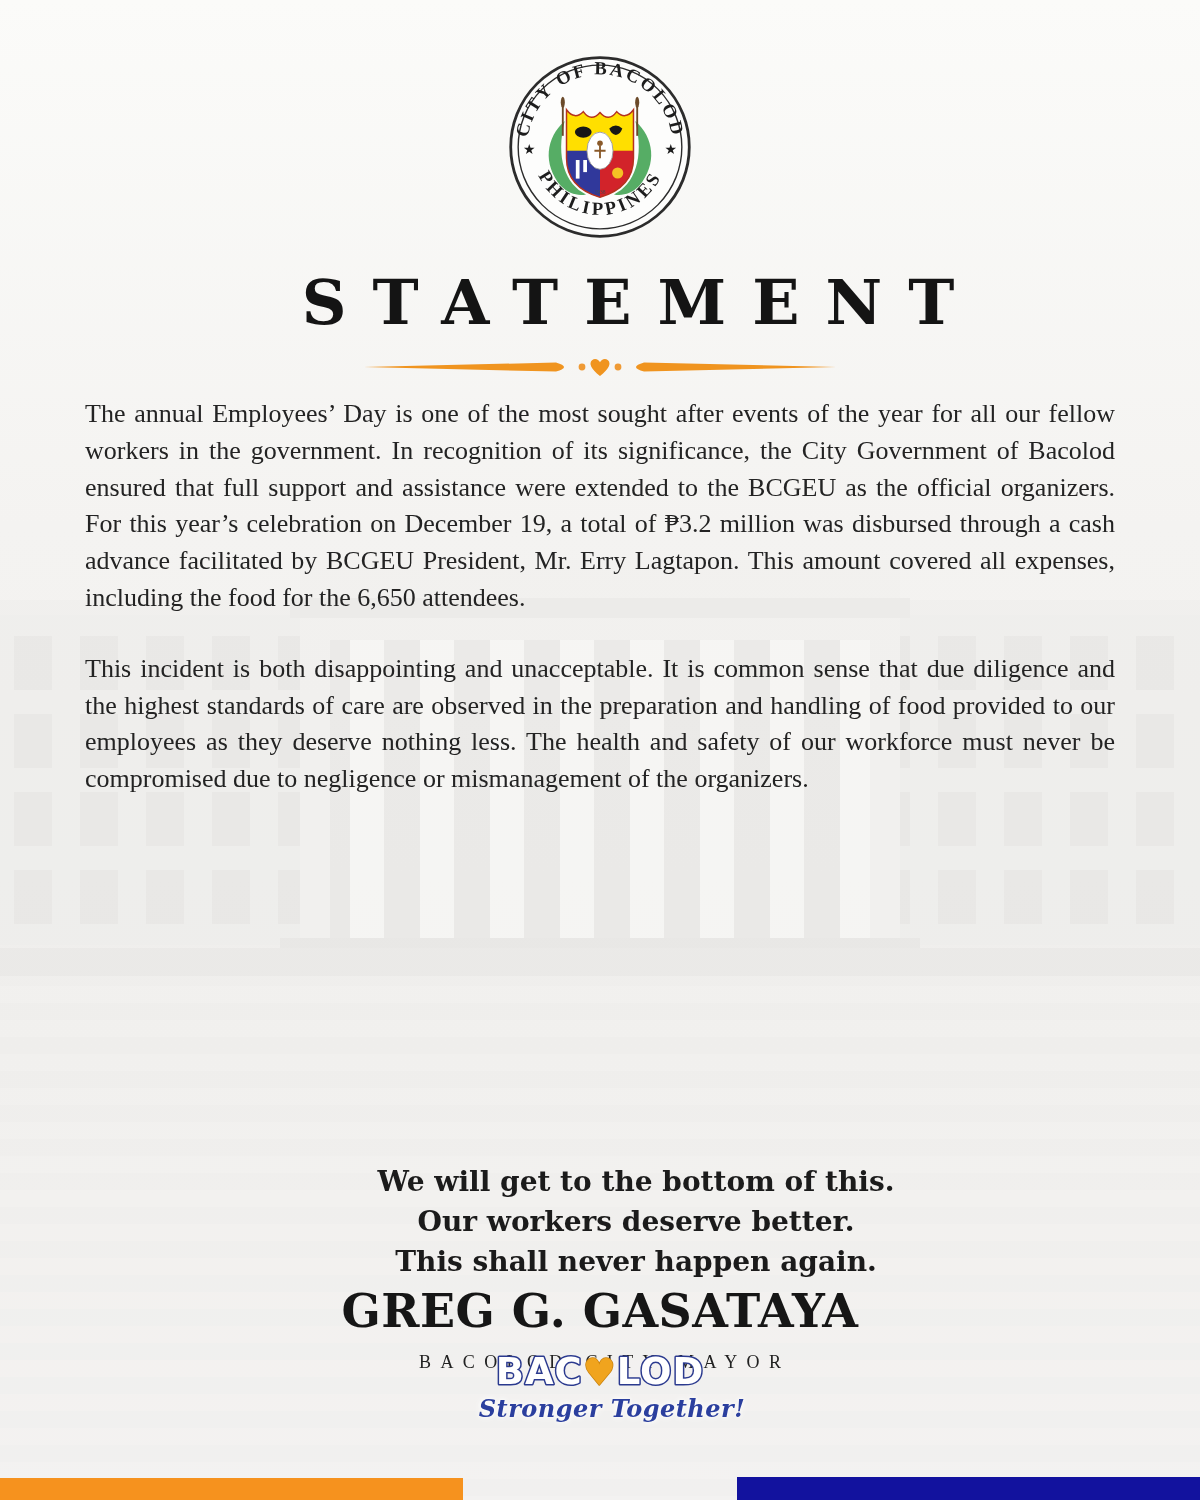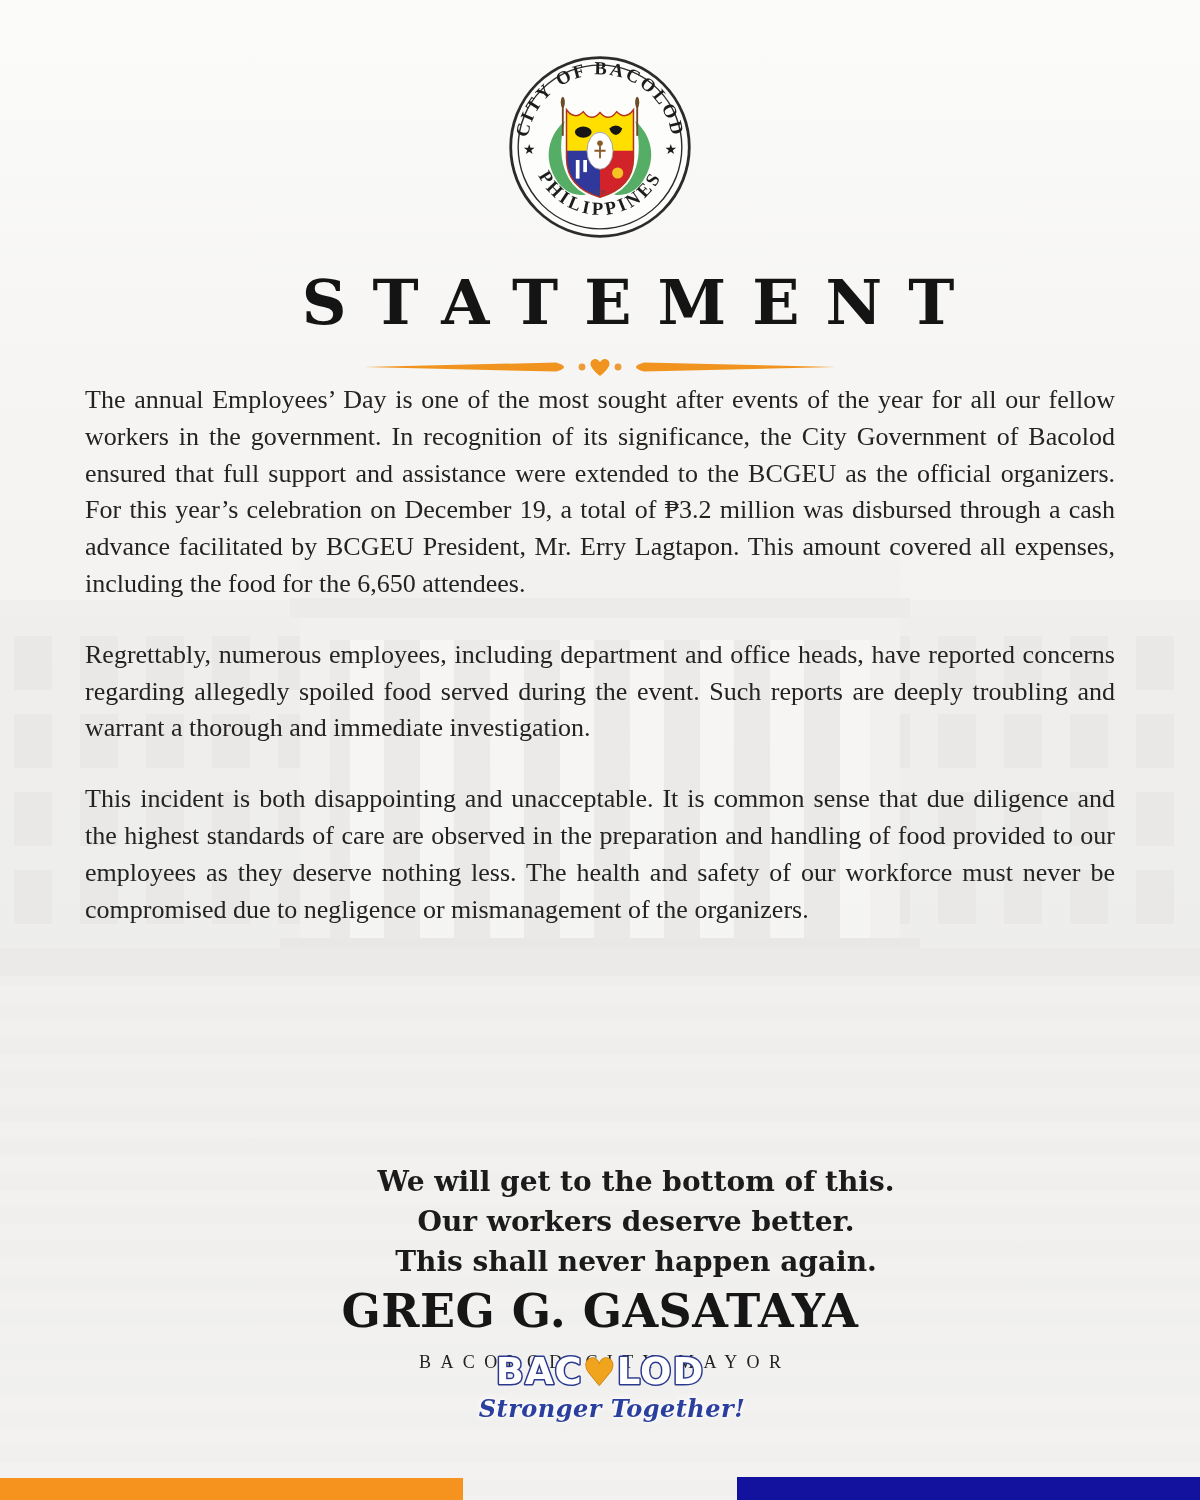--- a/index.html
+++ b/index.html
@@ -14,21 +14,21 @@
 
   .title {
     position:absolute; top:266px; left:0; width:100%; text-align:center;
     font-family:"DejaVu Serif", serif; font-weight:bold; font-size:62px;
     letter-spacing:0.42em; text-indent:0.42em; color:#141414; white-space:nowrap;padding-left:28px;
   }
 
   .divider { position:absolute; top:352px; left:50%; transform:translateX(-50%); }
 
   .body-text {
-    position:absolute; top:382px; left:85px; width:1030px;
+    position:absolute; top:396px; left:85px; width:1030px;
     font-size:26px; line-height:36.8px; text-align:justify; color:#232323;
   }
   .body-text p { margin:0 0 34px 0; }
 
   .closing {
     position:absolute; top:1162px; left:0; width:100%; text-align:center;
     font-family:"DejaVu Serif", serif; font-weight:bold; font-size:28px;
     line-height:40px; color:#1b1b1b;padding-left:36px;
   }
 
@@ -138,21 +138,20 @@
   <svg class="divider" width="480" height="30" viewBox="0 0 480 30">
     <path d="M4,15 L196,10.5 Q212,15 196,19.5 Z" fill="#f0941f"></path>
     <path d="M476,15 L284,10.5 Q268,15 284,19.5 Z" fill="#f0941f"></path>
     <circle cx="222" cy="15" r="3.4" fill="#ef9a35"></circle>
     <circle cx="258" cy="15" r="3.4" fill="#ef9a35"></circle>
     <path fill="#f0941f" d="M240,24 C231,17 228.5,11.5 232,8.2 C235,5.6 238.6,7.4 240,10.2 C241.4,7.4 245,5.6 248,8.2 C251.5,11.5 249,17 240,24 Z"></path>
   </svg>
 
   <div class="body-text">
     <p>The annual Employees’ Day is one of the most sought after events of the year for all our fellow workers in the government. In recognition of its significance, the City Government of Bacolod ensured that full support and assistance were extended to the BCGEU as the official organizers. For this year’s celebration on December 19, a total of ₱3.2 million was disbursed through a cash advance facilitated by BCGEU President, Mr. Erry Lagtapon. This amount covered all expenses, including the food for the 6,650 attendees.</p>
-    <p>Regrettably, numerous employees, including department and office heads, have reported concerns regarding allegedly spoiled food served during the event. Such reports are deeply troubling and warrant a thorough and immediate investigation.</p>
     <p>This incident is both disappointing and unacceptable. It is common sense that due diligence and the highest standards of care are observed in the preparation and handling of food provided to our employees as they deserve nothing less. The health and safety of our workforce must never be compromised due to negligence or mismanagement of the organizers.</p>
   </div>
 
   <div class="closing">
     <div>We will get to the bottom of this.</div>
     <div>Our workers deserve better.</div>
     <div>This shall never happen again.</div>
   </div>
 
   <div class="sig-name">GREG G. GASATAYA</div>

